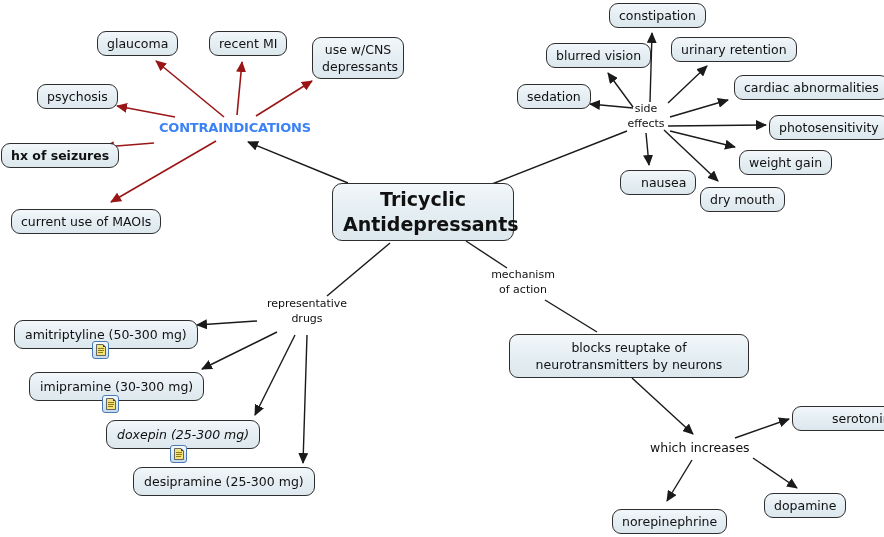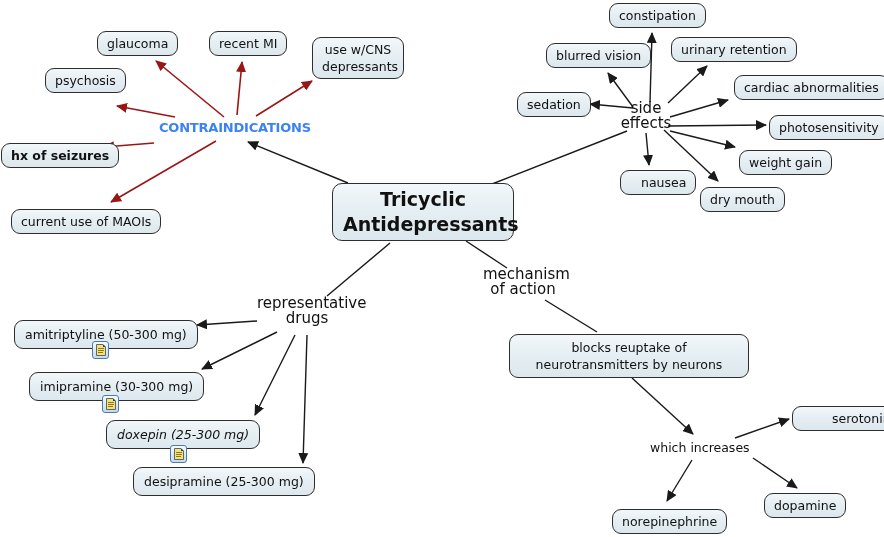--- a/index.html
+++ b/index.html
@@ -12,21 +12,21 @@
     position:absolute;border:1px solid #2e2e2e;border-radius:9px;
     background:linear-gradient(180deg,#f2f7fa 0%,#e3edf2 55%,#dde8ee 100%);
     padding:3px 9px;font-size:12.5px;line-height:17px;white-space:nowrap;
   }
   .node.wrap{white-space:normal;text-align:center;}
   .node.drug{padding:5px 10px;}
   .node.central{
     font-weight:bold;font-size:19px;line-height:25px;text-align:center;
     width:160px;padding:3px 10px;border-radius:10px;white-space:normal;
   }
-  .label{position:absolute;font-size:15px;line-height:15px;text-align:center;}
+  .label{position:absolute;font-size:11px;line-height:15px;text-align:center;}
   .label .ln{display:block;}
   .contra-label{position:absolute;font-weight:bold;font-size:13px;letter-spacing:-0.2px;white-space:nowrap;}
   .nowrap-label{position:absolute;font-size:12.5px;white-space:nowrap;}
   .res{
     position:absolute;width:15px;height:16px;border:1px solid #4a7ab5;border-radius:3px;
     background:linear-gradient(180deg,#f6fafd,#c7daee);
     display:flex;align-items:center;justify-content:center;cursor:pointer;
   }
 </style>
 </head>
@@ -79,34 +79,34 @@
 
   <div class="node central" style="left:332px;top:183px;">
     <span class="ln">Tricyclic</span>
     <span class="ln">Antidepressants</span>
   </div>
 
   <div class="contra-label" style="left:159px;top:120px;color:#3b82f6;">CONTRAINDICATIONS</div>
   <div class="node" style="left:97px;top:31px;">glaucoma</div>
   <div class="node" style="left:209px;top:31px;">recent MI</div>
   <div class="node wrap" style="left:312px;top:37px;width:72px;">use w/CNS depressants</div>
-  <div class="node" style="left:37px;top:68px;margin-left:8px;">psychosis</div>
+  <div class="node" style="left:37px;top:84px;">psychosis</div>
   <div class="node" style="left:1px;top:143px;font-weight:bold;">hx of seizures</div>
   <div class="node" style="left:11px;top:209px;">current use of MAOIs</div>
 
   <div class="label" style="left:616px;top:101px;width:60px;">
     <span class="ln">side</span>
     <span class="ln">effects</span>
   </div>
   <div class="node" style="left:609px;top:3px;">constipation</div>
   <div class="node" style="left:546px;top:43px;">blurred vision</div>
   <div class="node" style="left:671px;top:37px;">urinary retention</div>
   <div class="node" style="left:734px;top:75px;">cardiac abnormalities</div>
   <div class="node" style="left:769px;top:115px;">photosensitivity</div>
-  <div class="node" style="left:517px;top:92px;">sedation</div>
+  <div class="node" style="left:517px;top:84px;">sedation</div>
   <div class="node" style="left:739px;top:150px;">weight gain</div>
   <div class="node" style="left:620px;top:170px;padding-left:20px;">nausea</div>
   <div class="node" style="left:700px;top:187px;">dry mouth</div>
 
   <div class="label" style="left:257px;top:296px;width:100px;">
     <span class="ln">representative</span>
     <span class="ln">drugs</span>
   </div>
   <div class="node drug" style="left:14px;top:320px;">amitriptyline (50-300 mg)</div>
   <div class="node drug" style="left:29px;top:372px;">imipramine (30-300 mg)</div>

